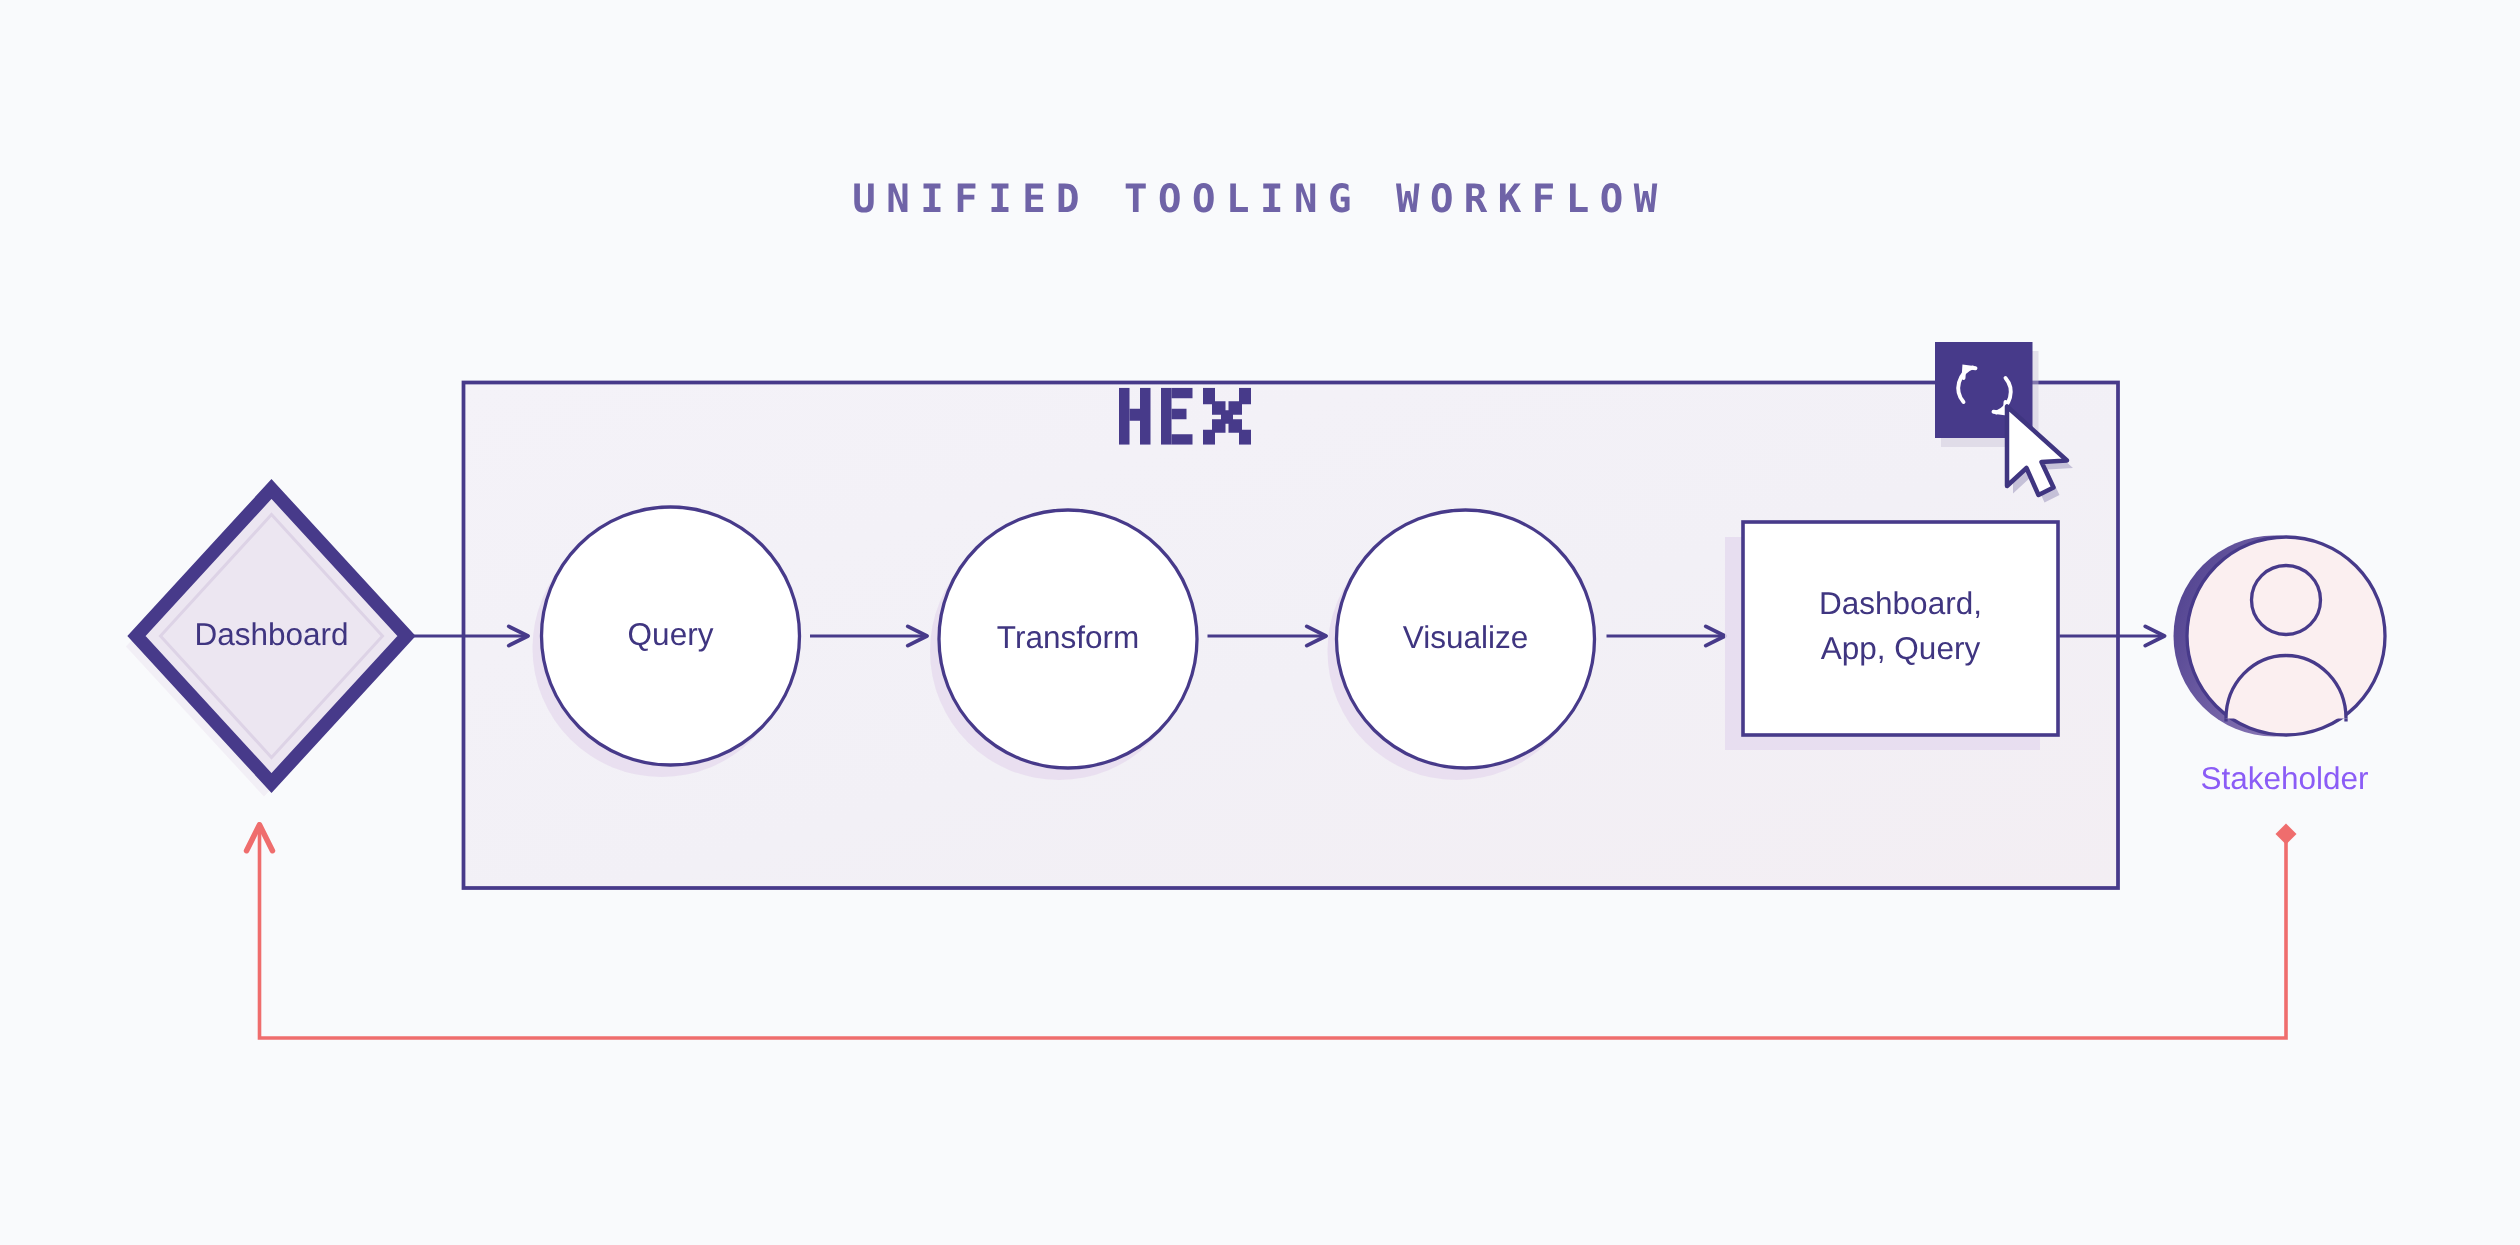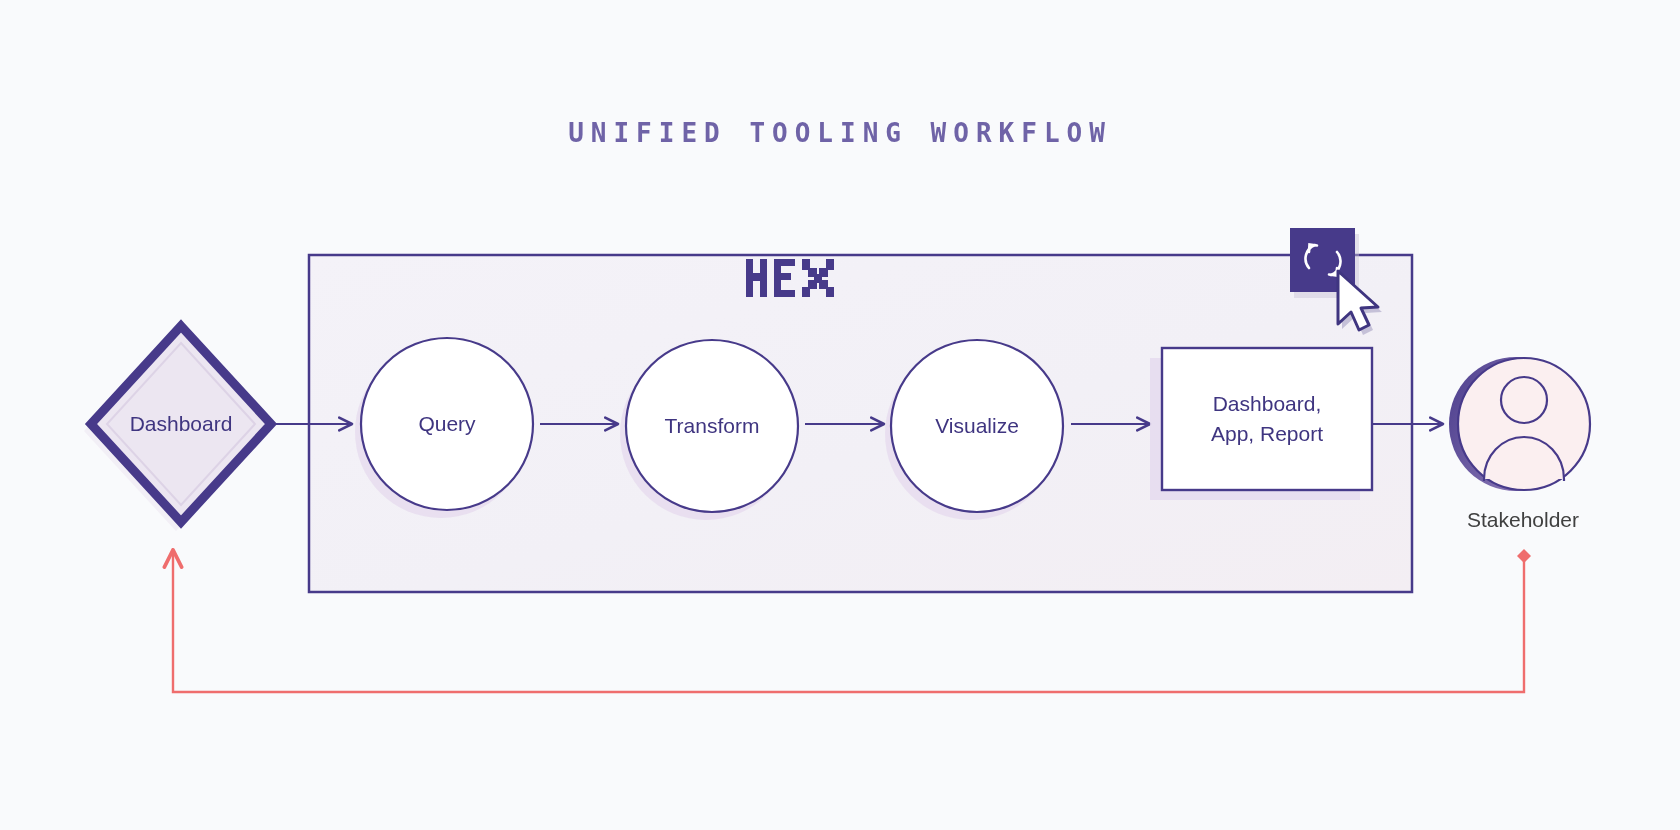--- a/index.html
+++ b/index.html
@@ -67,21 +67,21 @@
     left: 790px;
     top: 280px;
     transform: translate(-50%, -50%);
   }
 
   .stakeholder-label {
     position: absolute;
     left: 1523px;
     top: 508px;
     transform: translateX(-50%);
-    color: #404040;
+    color: #8b5cf6;
     font-size: 21px;
     font-family: "Liberation Sans", sans-serif;
     white-space: nowrap;
     text-align: right;
   }
 </style>
 </head>
 <body>
 
 <div id="stage">
@@ -204,17 +204,17 @@
 
   <div class="node-label" style="left:181px; top:424px; transform:translate(-50%,-50%); width:180px;">Dashboard</div>
 
   <div class="node-label" style="left:447px; top:424px; transform:translate(-50%,-50%); width:160px;">Query</div>
 
   <div class="node-label" style="left:712px; top:426px; transform:translate(-50%,-50%); width:192px;">Transform</div>
 
   <div class="node-label" style="left:977px; top:426px; transform:translate(-50%,-50%); width:201px;">Visualize</div>
 
   <div class="node-label two-line" style="left:1267px; top:419px; transform:translate(-50%,-50%); width:200px;">Dashboard,
-App, Report</div>
+App, Query</div>
 
   <div class="stakeholder-label">Stakeholder</div>
 
 </div>
 
 </body></html>

